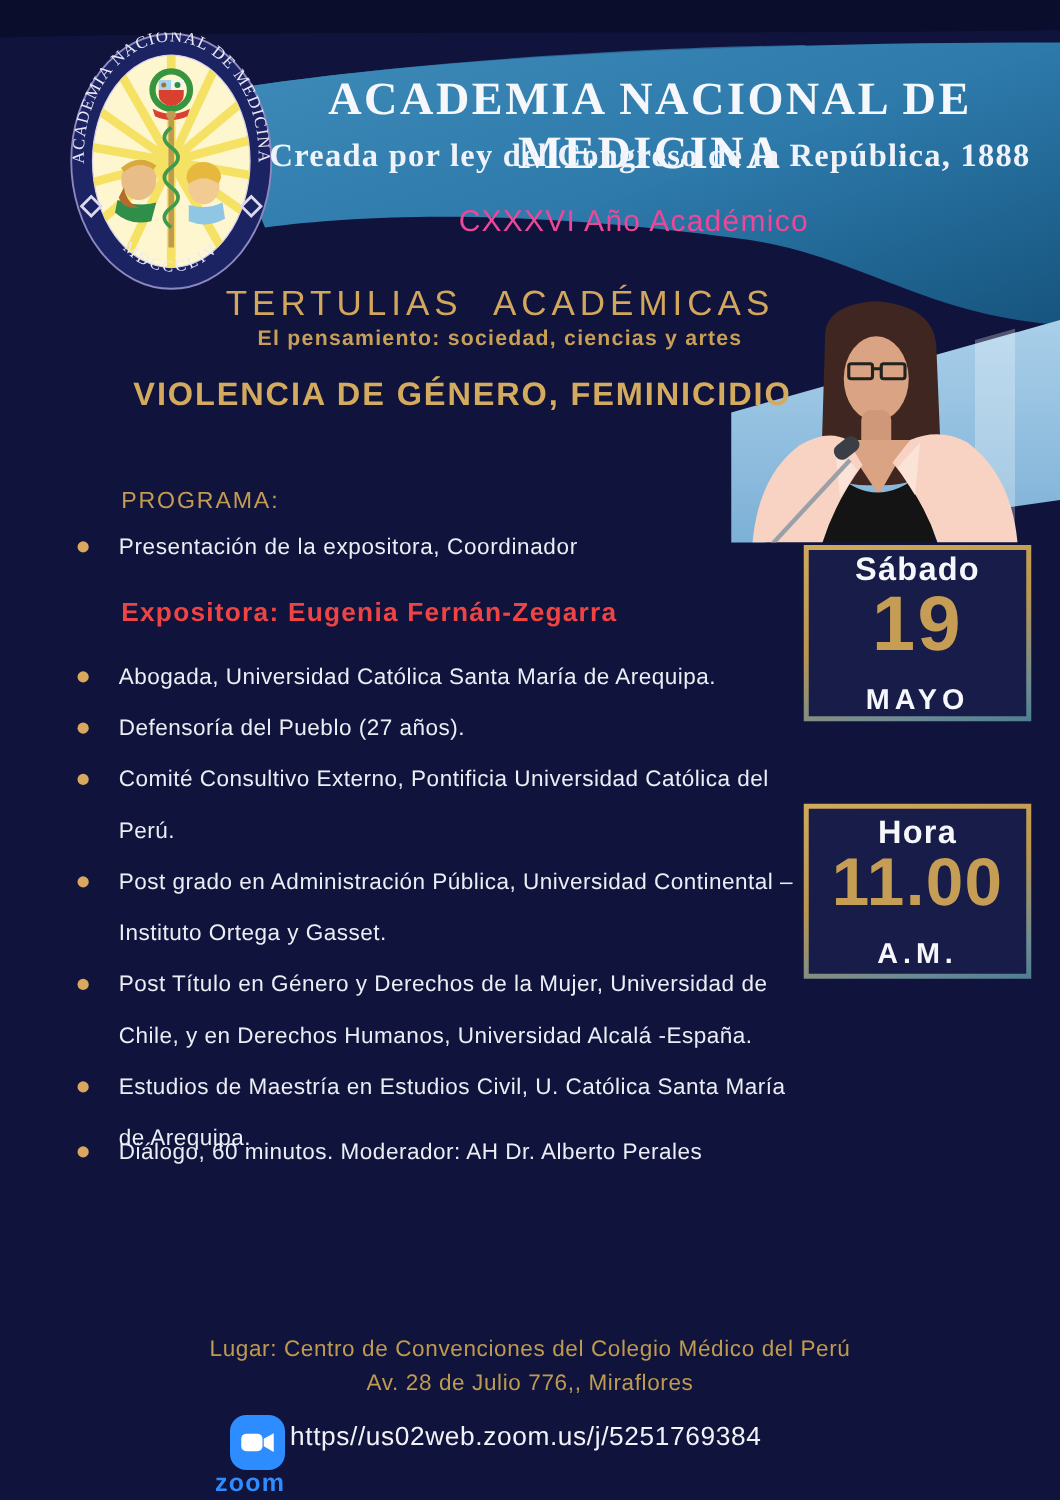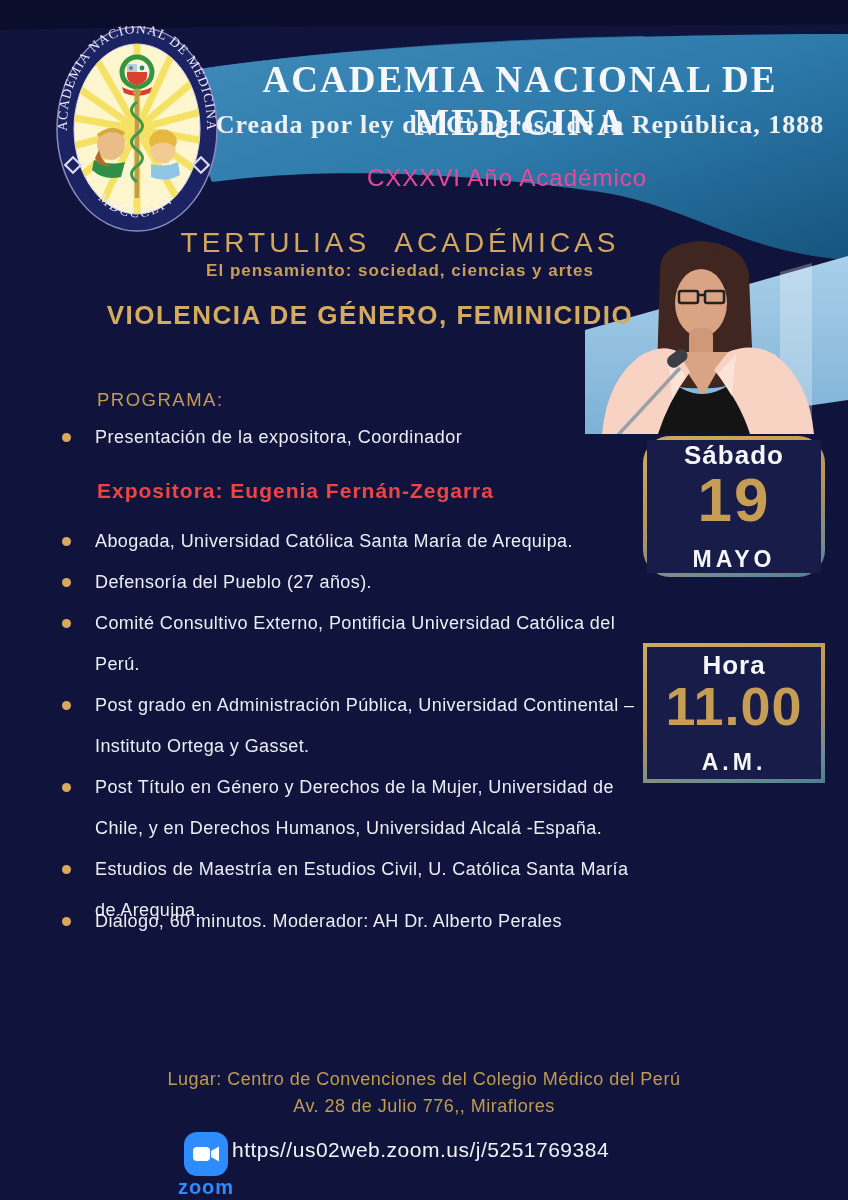--- a/index.html
+++ b/index.html
@@ -66,42 +66,42 @@
     border-radius:50%;background:#d9a85e;
   }
   .dialogue-row{left:62px;top:911px;width:640px;}
   .dialogue-row .txt{margin-left:24px;font-size:18px;color:#eceef5;letter-spacing:0.4px;}
 
   .info-box{
     position:absolute;left:643px;width:182px;
     background:linear-gradient(165deg,#d1a95e 0%,#bd974f 45%,#6d8b95 85%,#4f7e91 100%);
     padding:4px;box-sizing:border-box;
   }
-  .date-box{top:436px;height:141px;border-radius:27px;}
+  .date-box{top:436px;height:141px;}
   .time-box{top:643px;height:140px;}
   .info-inner{
     width:100%;height:100%;background:#171c48;box-sizing:border-box;
     display:flex;flex-direction:column;align-items:center;justify-content:center;
     text-align:center;
   }
   .box-top-label{font-size:26px;font-weight:700;color:#f6f7fb;letter-spacing:1px;}
   .box-big{font-size:62px;font-weight:700;color:#c69d55;line-height:0.95;letter-spacing:2px;}
   .time-box .box-big{font-size:54px;letter-spacing:1px;}
   .box-bottom-label{font-size:23px;font-weight:700;color:#f6f7fb;letter-spacing:4px;margin-top:16px;}
 
   .venue{
     position:absolute;left:64px;top:1066px;width:720px;text-align:center;
     font-size:18px;line-height:27px;color:#bf9b50;letter-spacing:0.5px;
   }
   .zoom-icon{
     position:absolute;left:184px;top:1132px;width:44px;height:44px;
     border-radius:13px;background:#2D8CFF;
   }
   .zoom-label{
-    position:absolute;left:172px;top:1176px;width:68px;text-align:center;
+    position:absolute;left:172px;top:1176px;width:68px;
     font-size:20px;font-weight:700;color:#2D8CFF;letter-spacing:1px;
   }
   .zoom-link{
     position:absolute;left:232px;top:1138px;
     font-size:21px;color:#f2f3f8;letter-spacing:0.5px;
   }
 </style>
 </head>
 <body>
 

